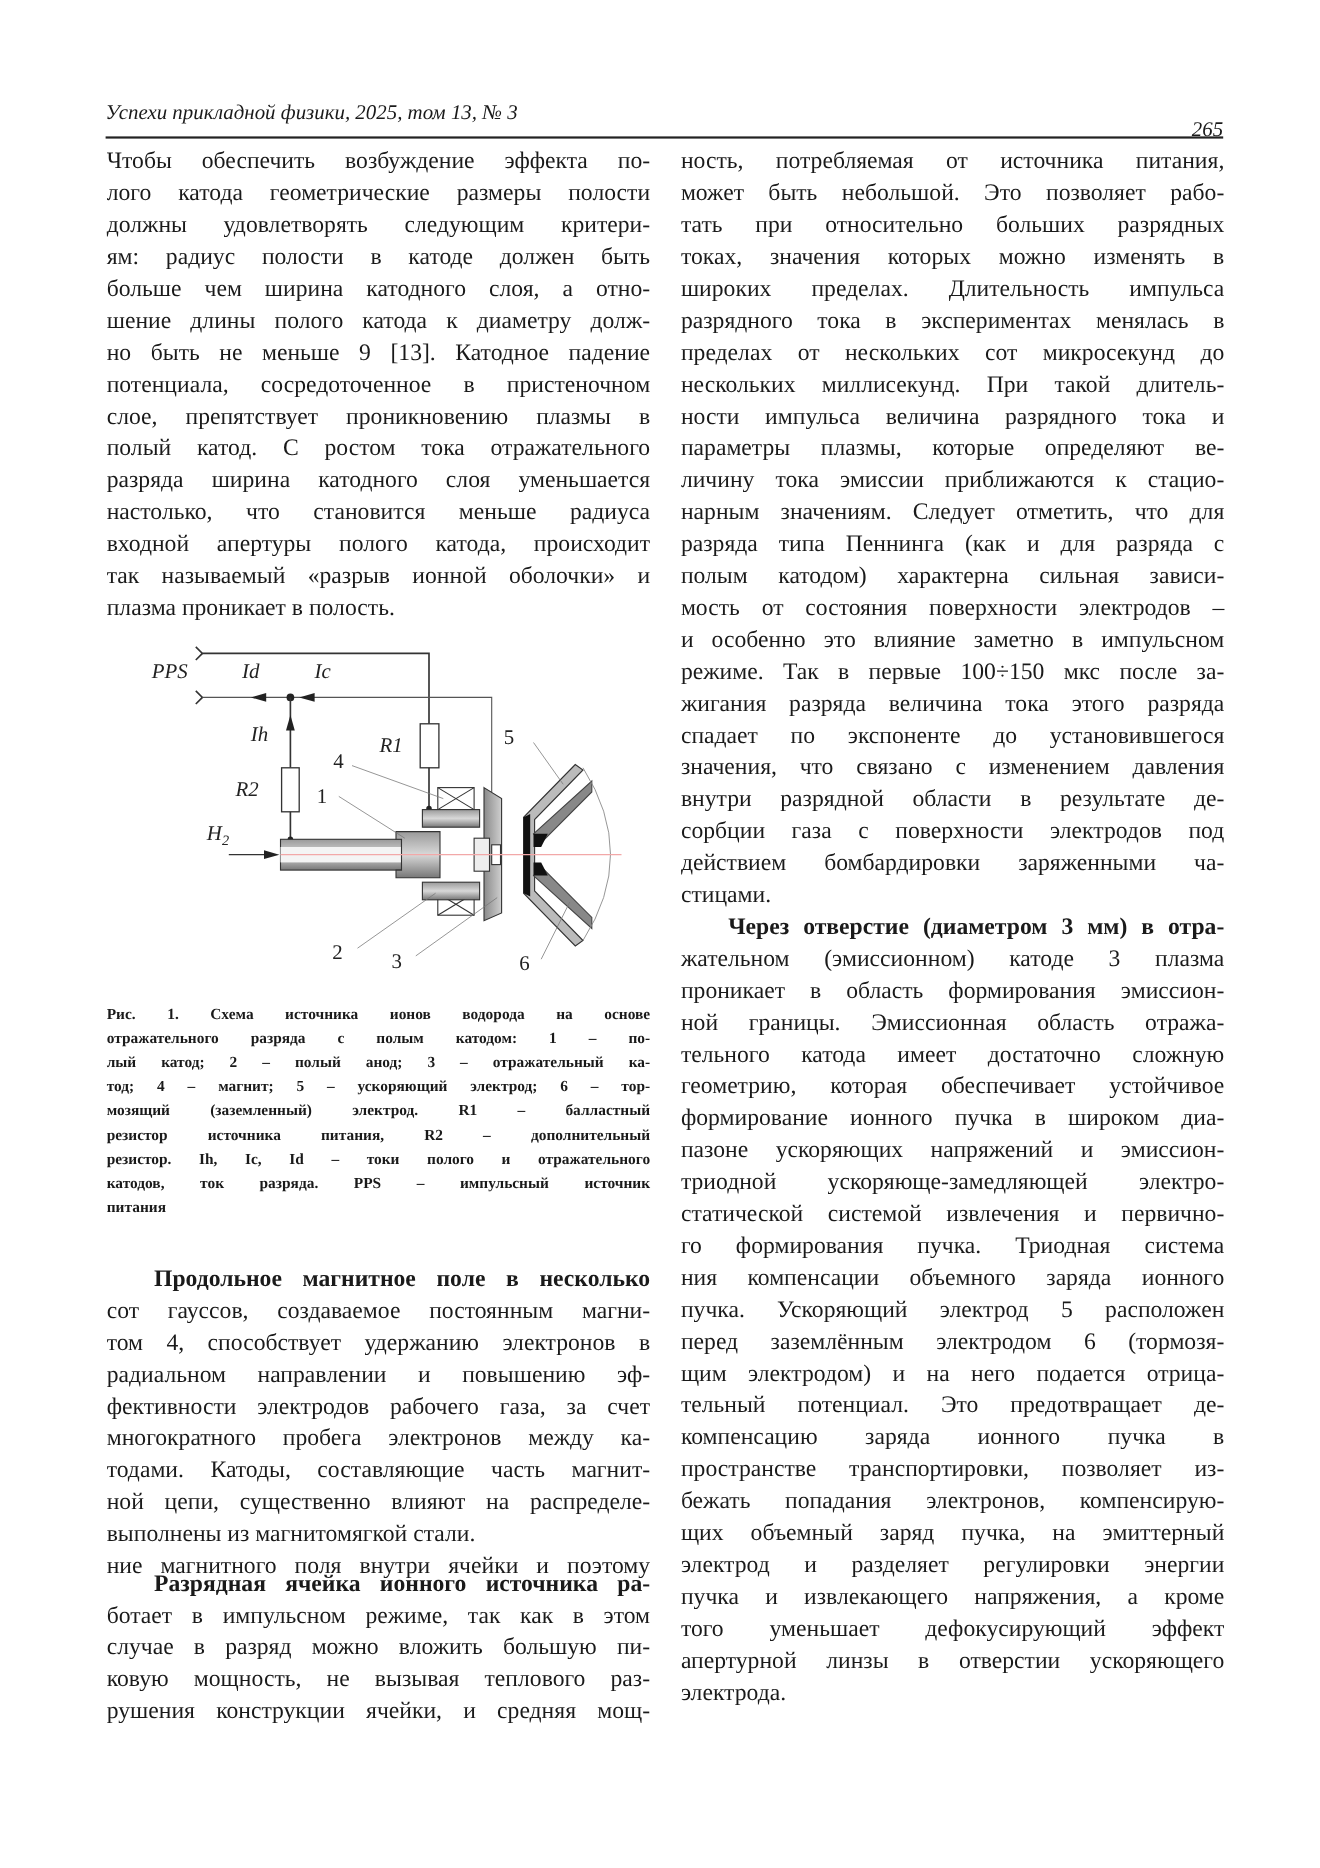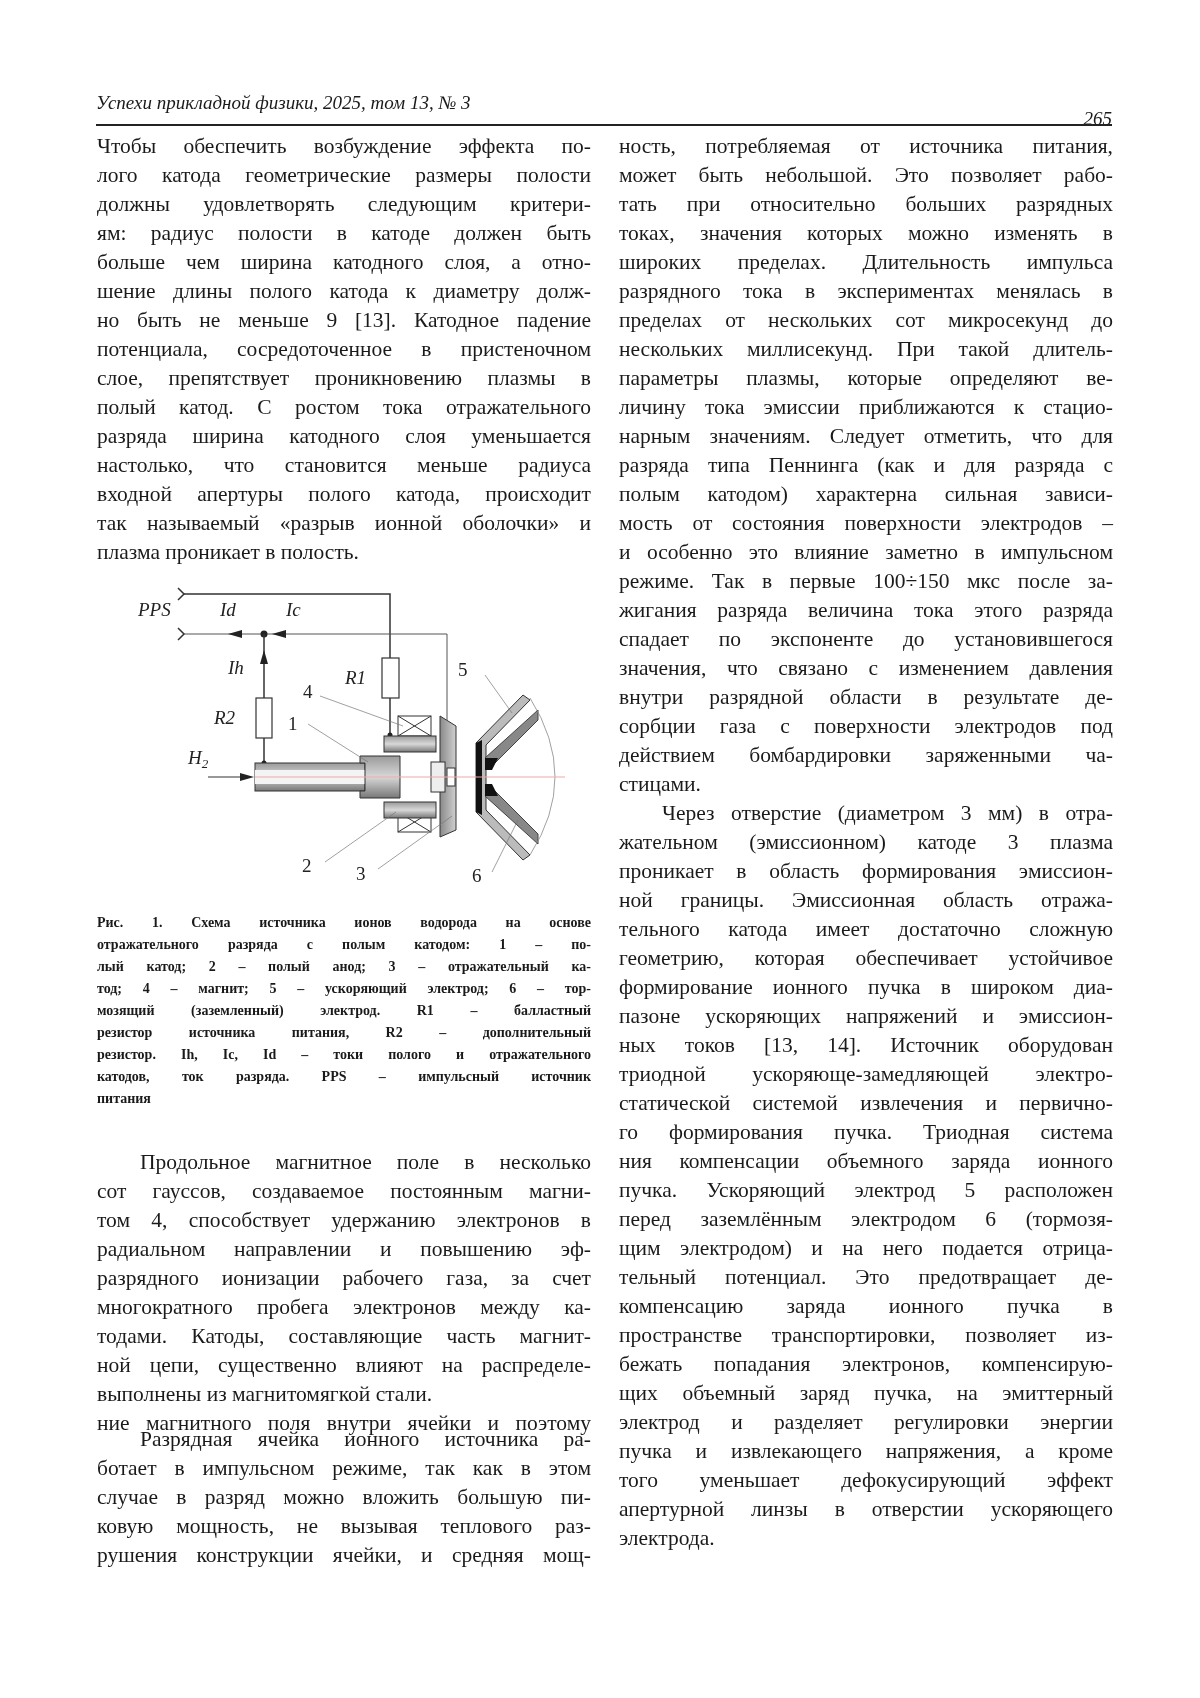--- a/index.html
+++ b/index.html
@@ -9,21 +9,21 @@
   .header .journal { position: absolute; left: 0; top: 0; font-style: italic; font-size: 19px; }
   .header .pageno { position: absolute; right: 0; top: 16px; font-style: italic; font-size: 19px; }
   .header-rule { position: absolute; left: 96px; top: 124px; width: 1016px; height: 2px; background: #222; }
 
   .col { position: absolute; width: 494px; }
   .col.left { left: 97px; }
   .col.right { left: 619px; }
   .line { display: block; height: 29px; line-height: 29px; font-size: 21.5px;
           text-align: justify; text-align-last: justify; white-space: nowrap; overflow: visible; }
   .line.last { text-align-last: left; }
-  .line.indent { text-indent: 43px; }
+  .line.indent { text-indent: 43px; font-weight: bold; }
   .cap { position: absolute; left: 97px; top: 912px; width: 494px; }
   .cap .line { font-weight: bold; font-size: 14px; height: 22px; line-height: 22px; }
 
   .figure { position: absolute; left: 120px; top: 580px; width: 470px; height: 330px; }
   .figure svg { width: 470px; height: 330px; display: block; }
   .flabel { font-family: "Liberation Serif", serif; font-size: 19px; fill: #222; }
   .flabel.it { font-style: italic; }
 </style>
 </head>
 <body>
@@ -152,21 +152,21 @@
   <span class="line">резистор. Ih, Ic, Id – токи полого и отражательного</span>
   <span class="line">катодов, ток разряда. PPS – импульсный источник</span>
   <span class="line last">питания</span>
 </div>
 
 <div class="col left" style="top:1148px;">
   <span class="line indent">Продольное магнитное поле в несколько</span>
   <span class="line">сот гауссов, создаваемое постоянным магни-</span>
   <span class="line">том 4, способствует удержанию электронов в</span>
   <span class="line">радиальном направлении и повышению эф-</span>
-  <span class="line">разрядного ионизации рабочего газа, за счет</span>
+  <span class="line">фективности электродов рабочего газа, за счет</span>
   <span class="line">многократного пробега электронов между ка-</span>
   <span class="line">тодами. Катоды, составляющие часть магнит-</span>
   <span class="line">ной цепи, существенно влияют на распределе-</span>
   <span class="line last">выполнены из магнитомягкой стали.</span>
   <span class="line">ние магнитного поля внутри ячейки и поэтому</span>
 </div>
 <div class="col left" style="top:1425px;">
   <span class="line indent">Разрядная ячейка ионного источника ра-</span>
   <span class="line">ботает в импульсном режиме, так как в этом</span>
   <span class="line">случае в разряд можно вложить большую пи-</span>
@@ -176,20 +176,21 @@
 
 <div class="col right" style="top:132px;">
   <span class="line">ность, потребляемая от источника питания,</span>
   <span class="line">может быть небольшой. Это позволяет рабо-</span>
   <span class="line">тать при относительно больших разрядных</span>
   <span class="line">токах, значения которых можно изменять в</span>
   <span class="line">широких пределах. Длительность импульса</span>
   <span class="line">разрядного тока в экспериментах менялась в</span>
   <span class="line">пределах от нескольких сот микросекунд до</span>
   <span class="line">нескольких миллисекунд. При такой длитель-</span>
+  <span class="line">ности импульса величина разрядного тока и</span>
   <span class="line">параметры плазмы, которые определяют ве-</span>
   <span class="line">личину тока эмиссии приближаются к стацио-</span>
   <span class="line">нарным значениям. Следует отметить, что для</span>
   <span class="line">разряда типа Пеннинга (как и для разряда с</span>
   <span class="line">полым катодом) характерна сильная зависи-</span>
   <span class="line">мость от состояния поверхности электродов –</span>
   <span class="line">и особенно это влияние заметно в импульсном</span>
   <span class="line">режиме. Так в первые 100÷150 мкс после за-</span>
   <span class="line">жигания разряда величина тока этого разряда</span>
   <span class="line">спадает по экспоненте до установившегося</span>
@@ -199,21 +200,20 @@
   <span class="line">действием бомбардировки заряженными ча-</span>
   <span class="line last">стицами.</span>
   <span class="line indent">Через отверстие (диаметром 3 мм) в отра-</span>
   <span class="line">жательном (эмиссионном) катоде 3 плазма</span>
   <span class="line">проникает в область формирования эмиссион-</span>
   <span class="line">ной границы. Эмиссионная область отража-</span>
   <span class="line">тельного катода имеет достаточно сложную</span>
   <span class="line">геометрию, которая обеспечивает устойчивое</span>
   <span class="line">формирование ионного пучка в широком диа-</span>
   <span class="line">пазоне ускоряющих напряжений и эмиссион-</span>
-  <span class="line">ных токов [13, 14]. Источник оборудован</span>
   <span class="line">триодной ускоряюще-замедляющей электро-</span>
   <span class="line">статической системой извлечения и первично-</span>
   <span class="line">го формирования пучка. Триодная система</span>
   <span class="line">ния компенсации объемного заряда ионного</span>
   <span class="line">пучка. Ускоряющий электрод 5 расположен</span>
   <span class="line">перед заземлённым электродом 6 (тормозя-</span>
   <span class="line">щим электродом) и на него подается отрица-</span>
   <span class="line">тельный потенциал. Это предотвращает де-</span>
   <span class="line">компенсацию заряда ионного пучка в</span>
   <span class="line">пространстве транспортировки, позволяет из-</span>

